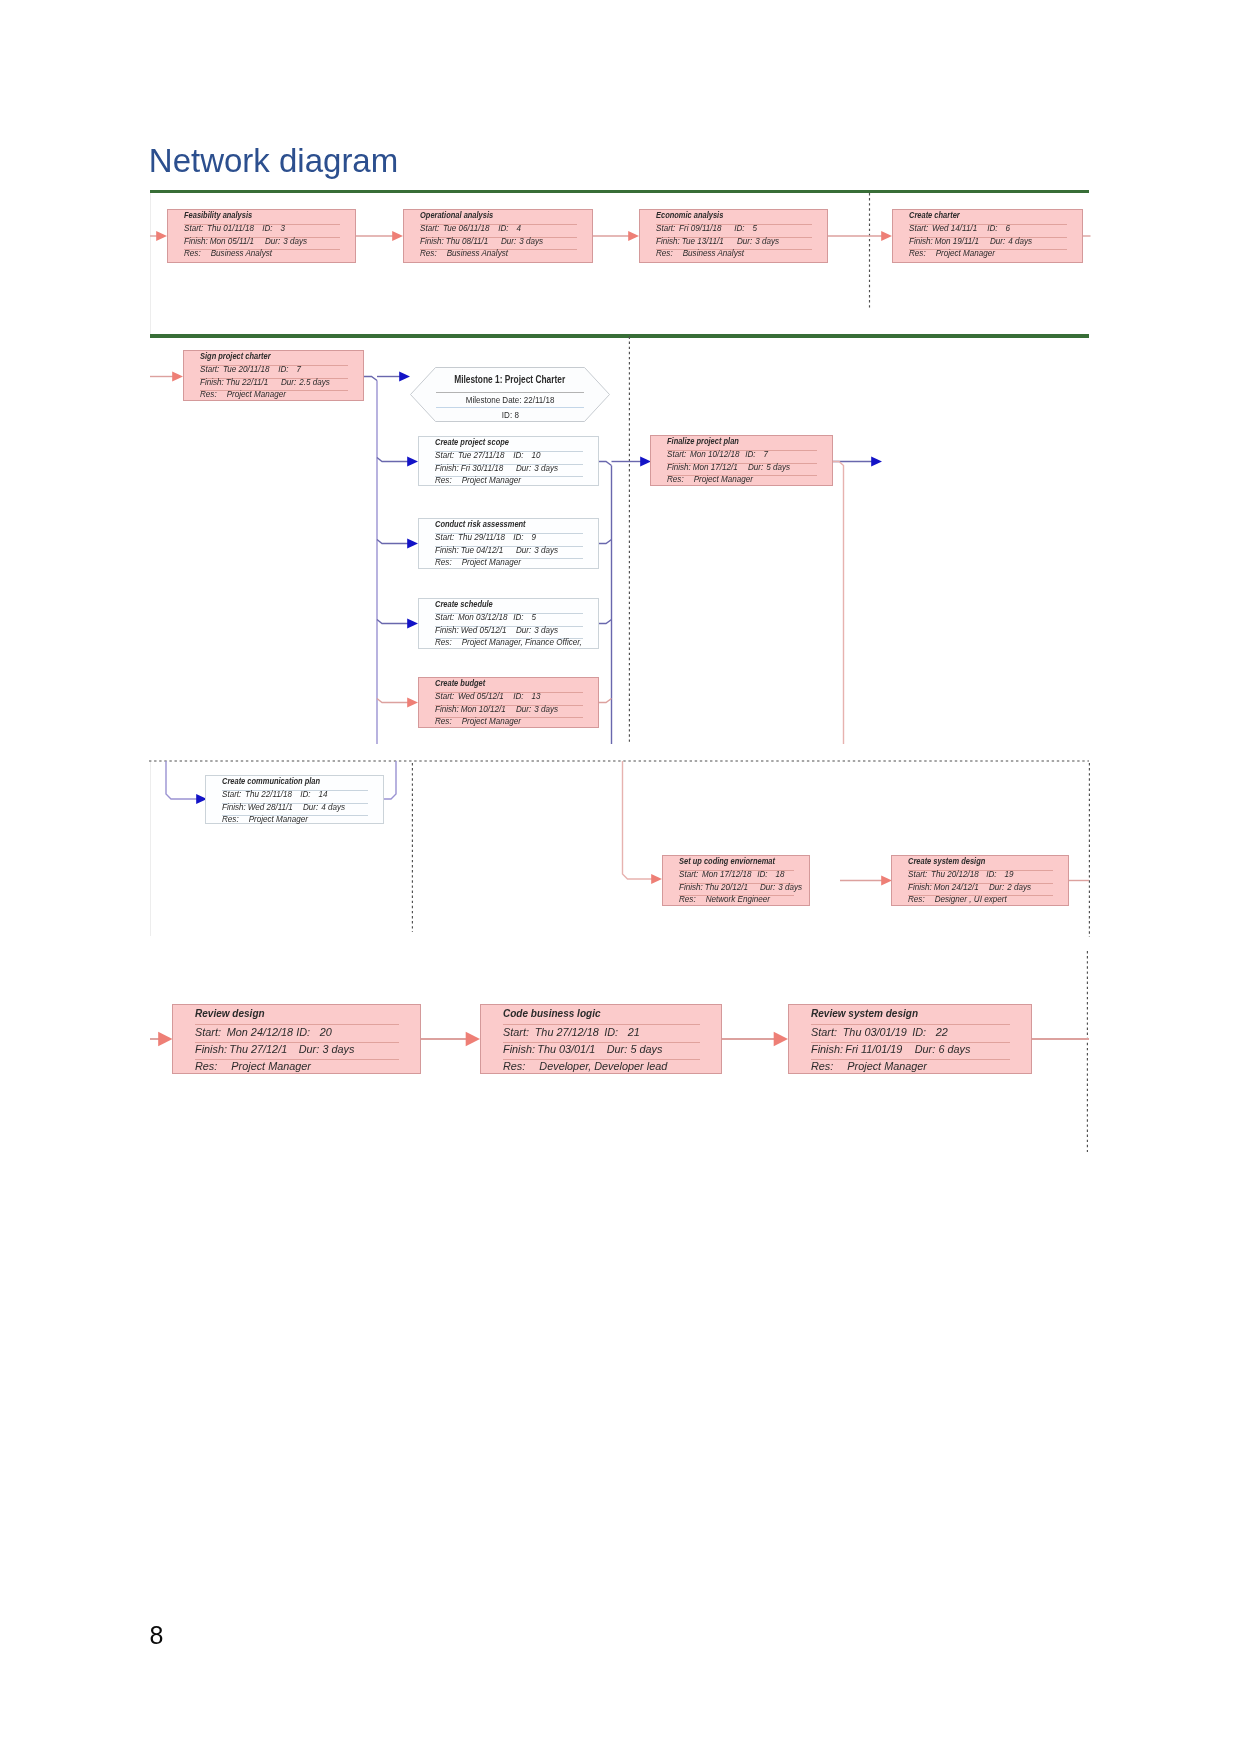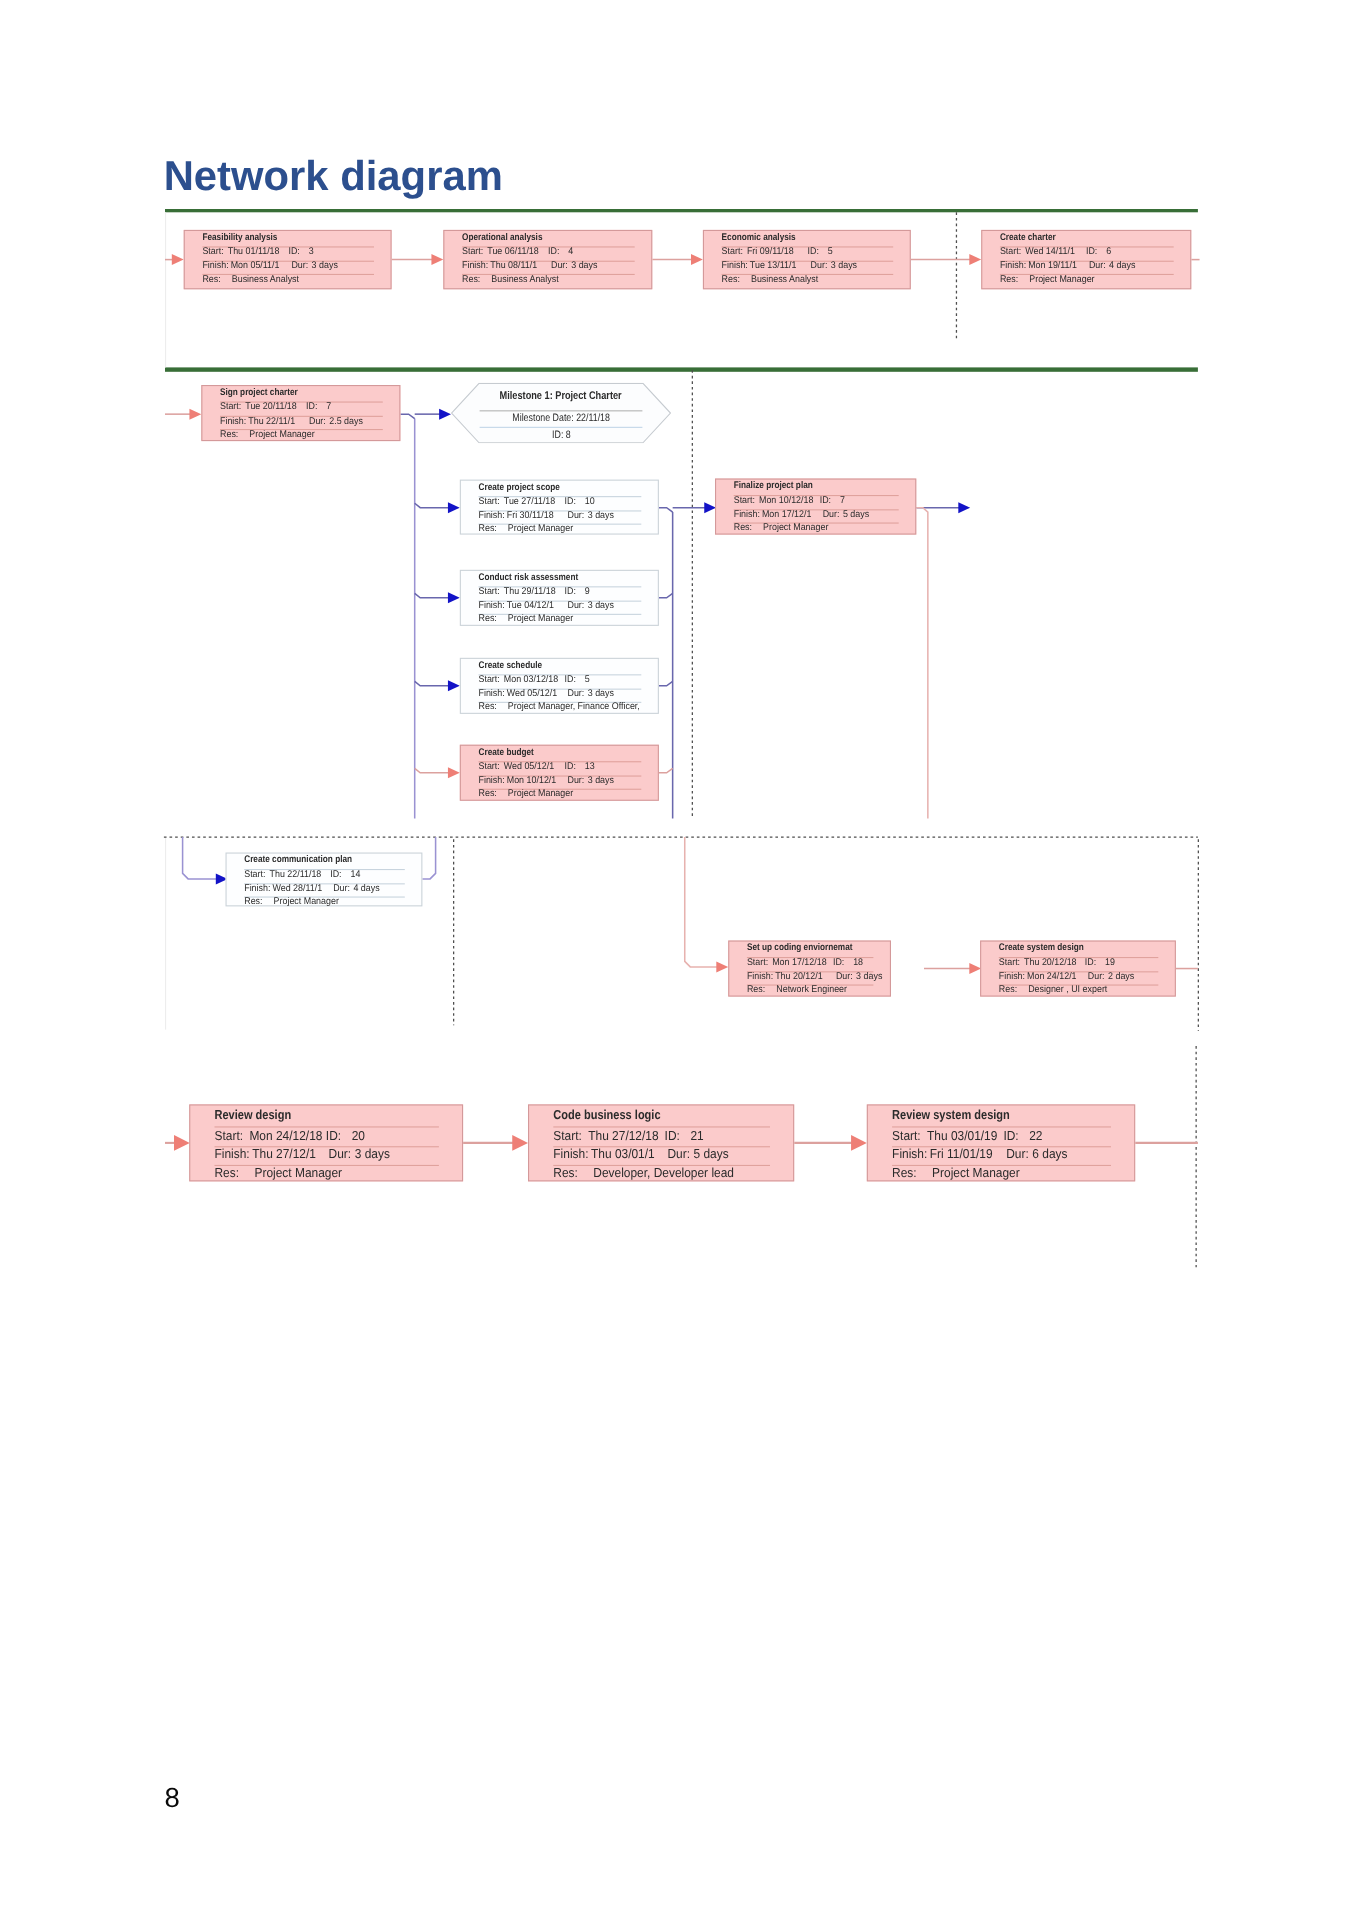--- a/index.html
+++ b/index.html
@@ -1,30 +1,30 @@
 <!DOCTYPE html>
 <html><head>
 <meta charset="utf-8">
 <title>Network diagram</title>
 <style>
   html,body{margin:0;padding:0;background:#fff;}
   body{width:1241px;height:1754px;font-family:"Liberation Sans",sans-serif;overflow:hidden;}
   #page{position:relative;width:1241px;height:1754px;background:#fff;}
 
-  .heading{position:absolute;left:148.8px;top:147.3px;font-size:38px;line-height:28px;
-           font-weight:bold;color:#2C4F8E;white-space:nowrap;}
+  .heading{position:absolute;left:148.8px;top:147.3px;font-size:33px;line-height:28px;
+           font-weight:normal;color:#2C4F8E;white-space:nowrap;}
   .pagenum{position:absolute;left:149.5px;top:1623px;font-size:25px;line-height:25px;color:#0A0A0A;}
 
   .rule{position:absolute;left:150px;width:939px;height:3px;background:#386E37;}
   .vedge{position:absolute;width:1px;background:#EDEDED;}
 
   svg#links{position:absolute;left:0;top:0;width:1241px;height:1754px;pointer-events:none;}
 
   
-  .node{position:absolute;box-sizing:border-box;font-size:8.8px;line-height:9px;color:#2B2B2B;}
+  .node{position:absolute;box-sizing:border-box;font-size:8.8px;line-height:9px;color:#2B2B2B;font-style:italic;}
   .node.crit{background:#FBCBCB;border:1px solid #D4999A;}
   .node.norm{background:#FDFEFF;border:1px solid #CBD3D9;}
   .node .nt{position:absolute;left:16px;top:1.2px;font-weight:bold;font-size:8.8px;white-space:nowrap;
             transform:scaleX(0.85);transform-origin:0 50%;}
   .node .r{position:absolute;left:16px;white-space:nowrap;transform:scaleX(0.92);transform-origin:0 50%;}
   .node .r span{display:inline-block;}
   .node .r1{top:13.8px}.node .r2{top:26.8px}.node .r3{top:39.3px}
   .node .dv{position:absolute;left:16px;right:15px;height:1px;}
   .node.crit .dv{background:#E0A29D;}
   .node.norm .dv{background:#C8D4DE;}
@@ -41,21 +41,21 @@
   .node.big .r{left:22px;}
   .node.big .r1{top:20.5px}.node.big .r2{top:37.5px}.node.big .r3{top:54.5px}
   .node.big .dv{left:22px;right:21px;}
   .node.big .d1{top:19px}.node.big .d2{top:36.5px}.node.big .d3{top:53.5px}
   .node.big .lb{min-width:32px;padding-right:2.5px;}
   .node.big .v1{min-width:73px;padding-right:2.5px;}
   .node.big .lb2{min-width:22px;padding-right:3.5px;}
   .node.big .vres{padding-left:5px;}
 
   
-  .mnode{position:absolute;font-size:9.8px;line-height:10px;color:#2B2B2B;text-align:center;}
+  .mnode{position:absolute;font-size:9.8px;line-height:10px;color:#2B2B2B;text-align:center;margin-top:19px;}
   .mnode svg.hex{position:absolute;left:0;top:0;}
   .mnode .mt{position:absolute;left:0;right:0;top:7px;font-weight:bold;font-size:10.2px;line-height:11px;}
   .mnode .sx{display:inline-block;transform:scaleX(0.82);white-space:nowrap;}
   .mnode .mr{position:absolute;left:0;right:0;font-size:9.8px;line-height:10px;}
   .mnode .mr1{top:28px}.mnode .mr2{top:42.5px}
   .mnode .mdv{position:absolute;left:26px;right:26px;height:1px;}
   .mnode .mdv1{top:25px;background:#B3B3B3;}
   .mnode .mdv2{top:39.5px;background:#C3D6E8;}
 </style>
 </head>

